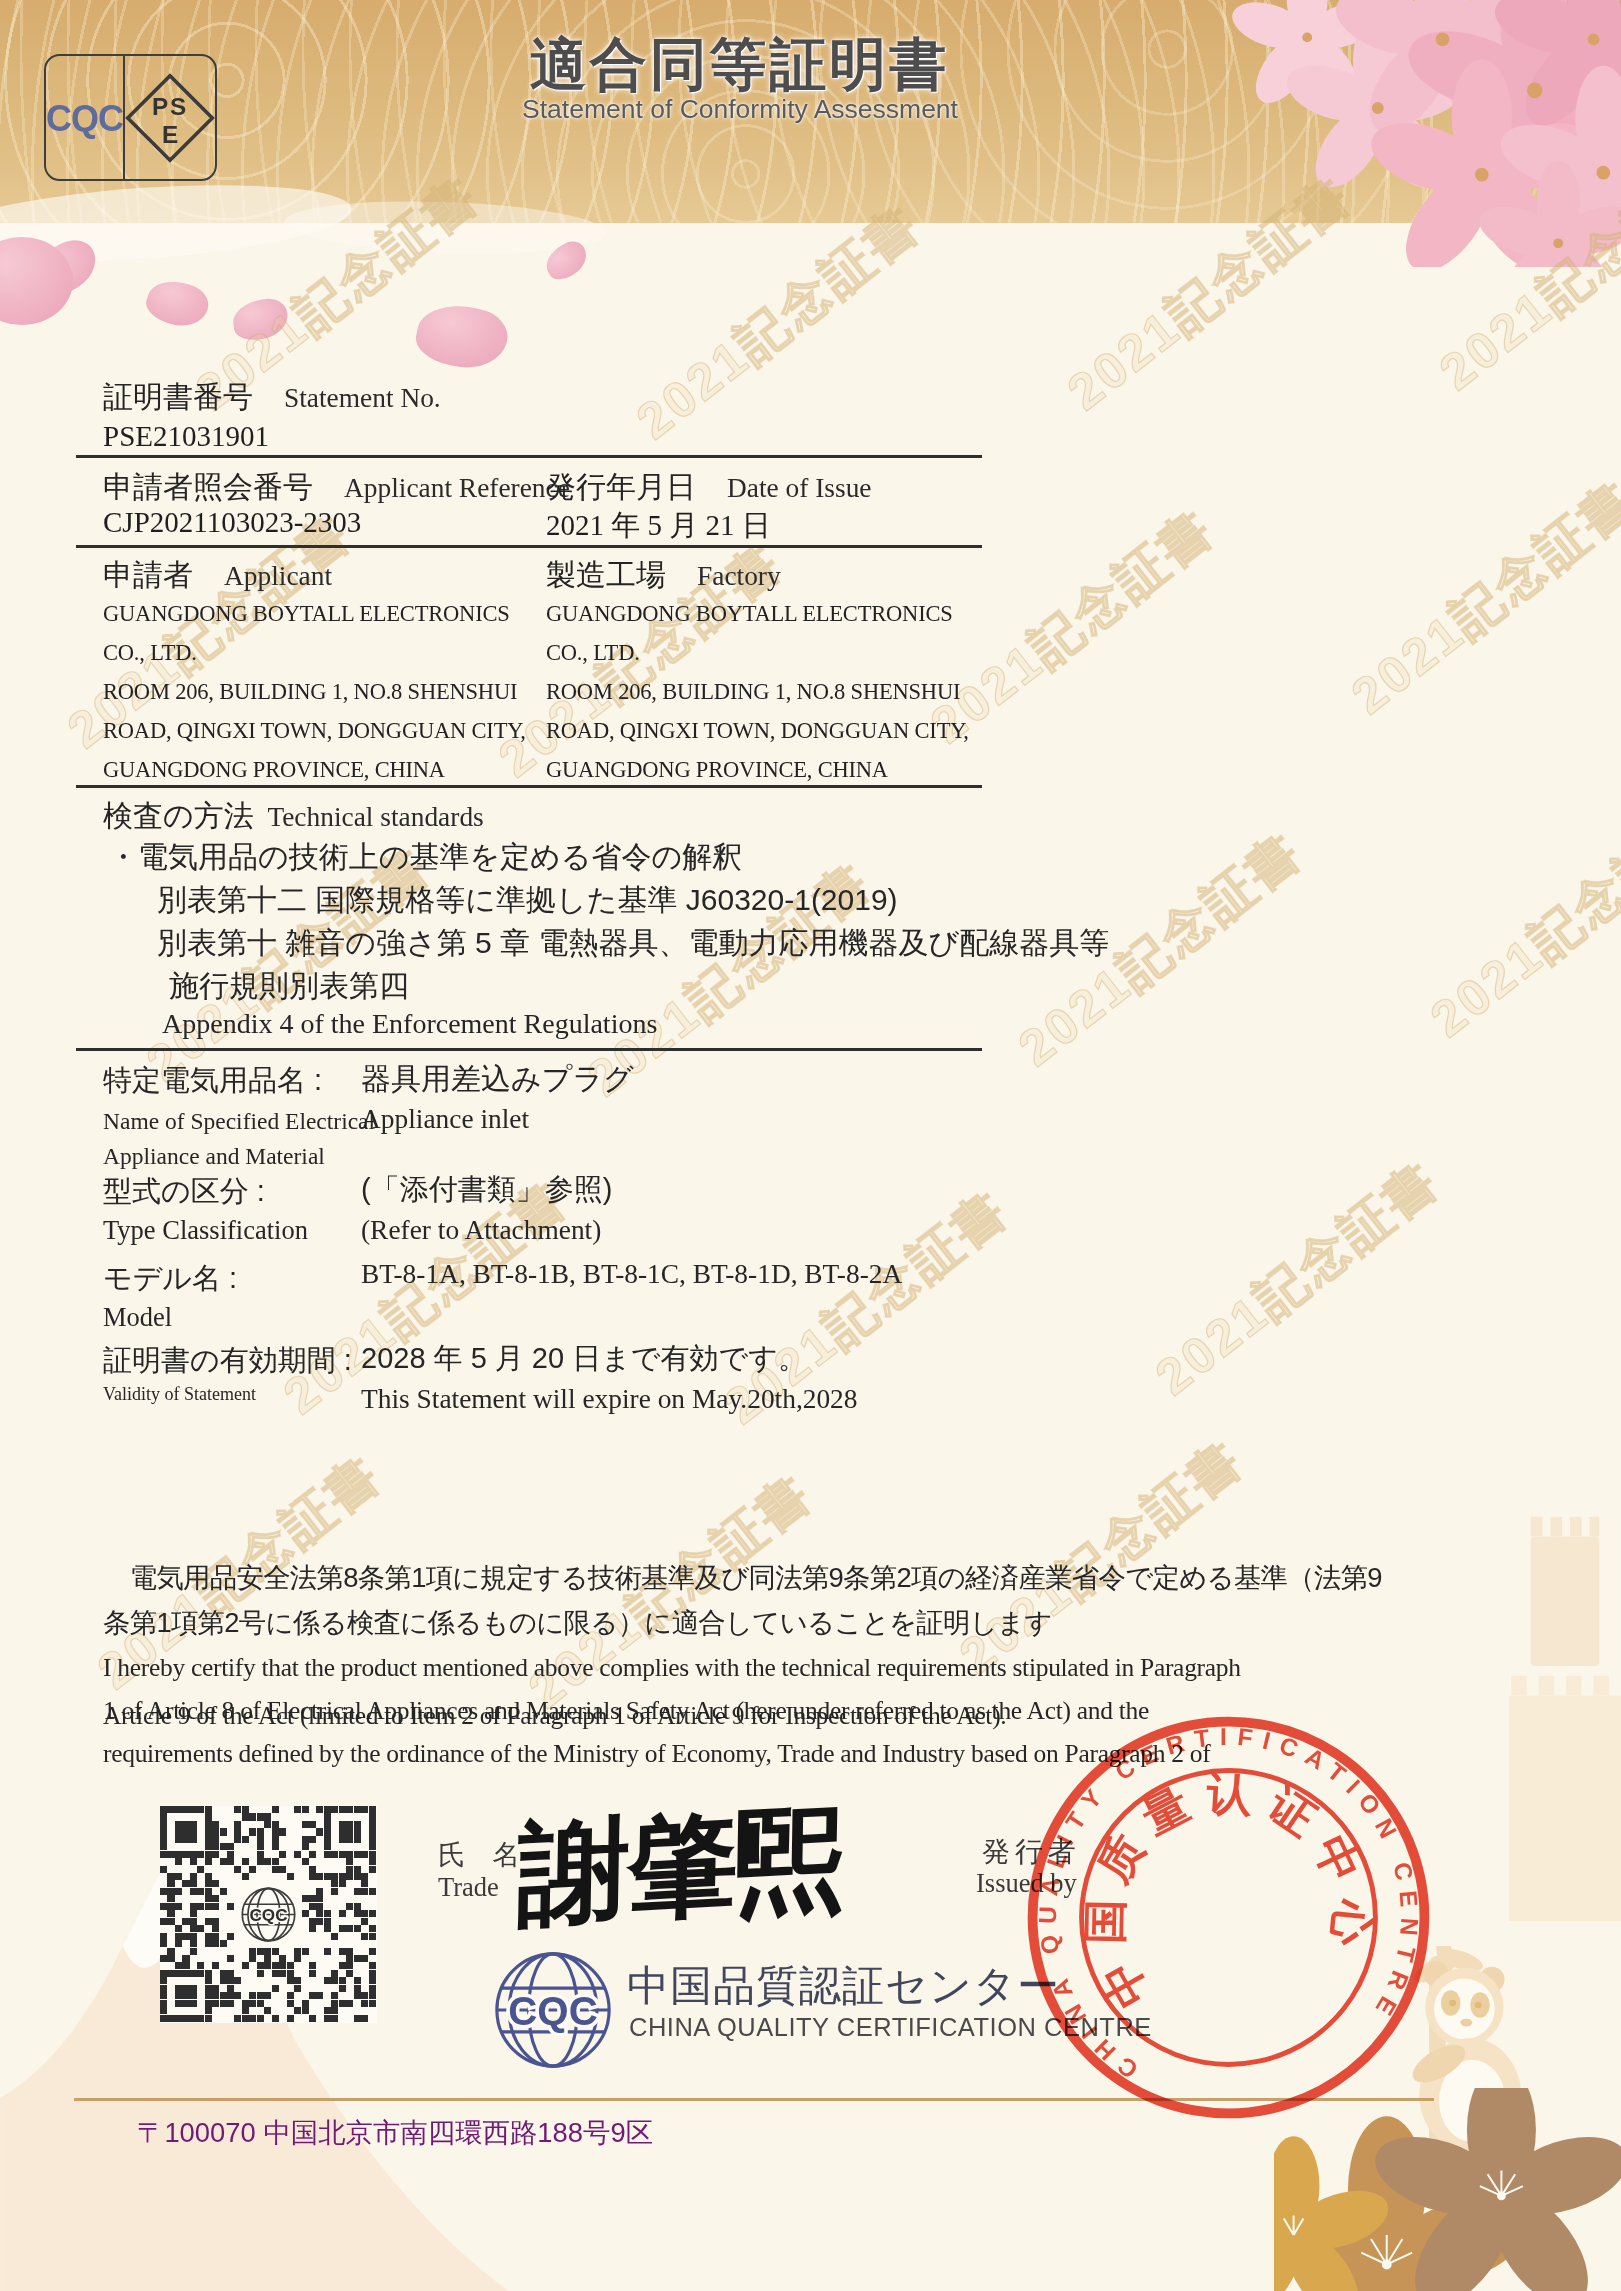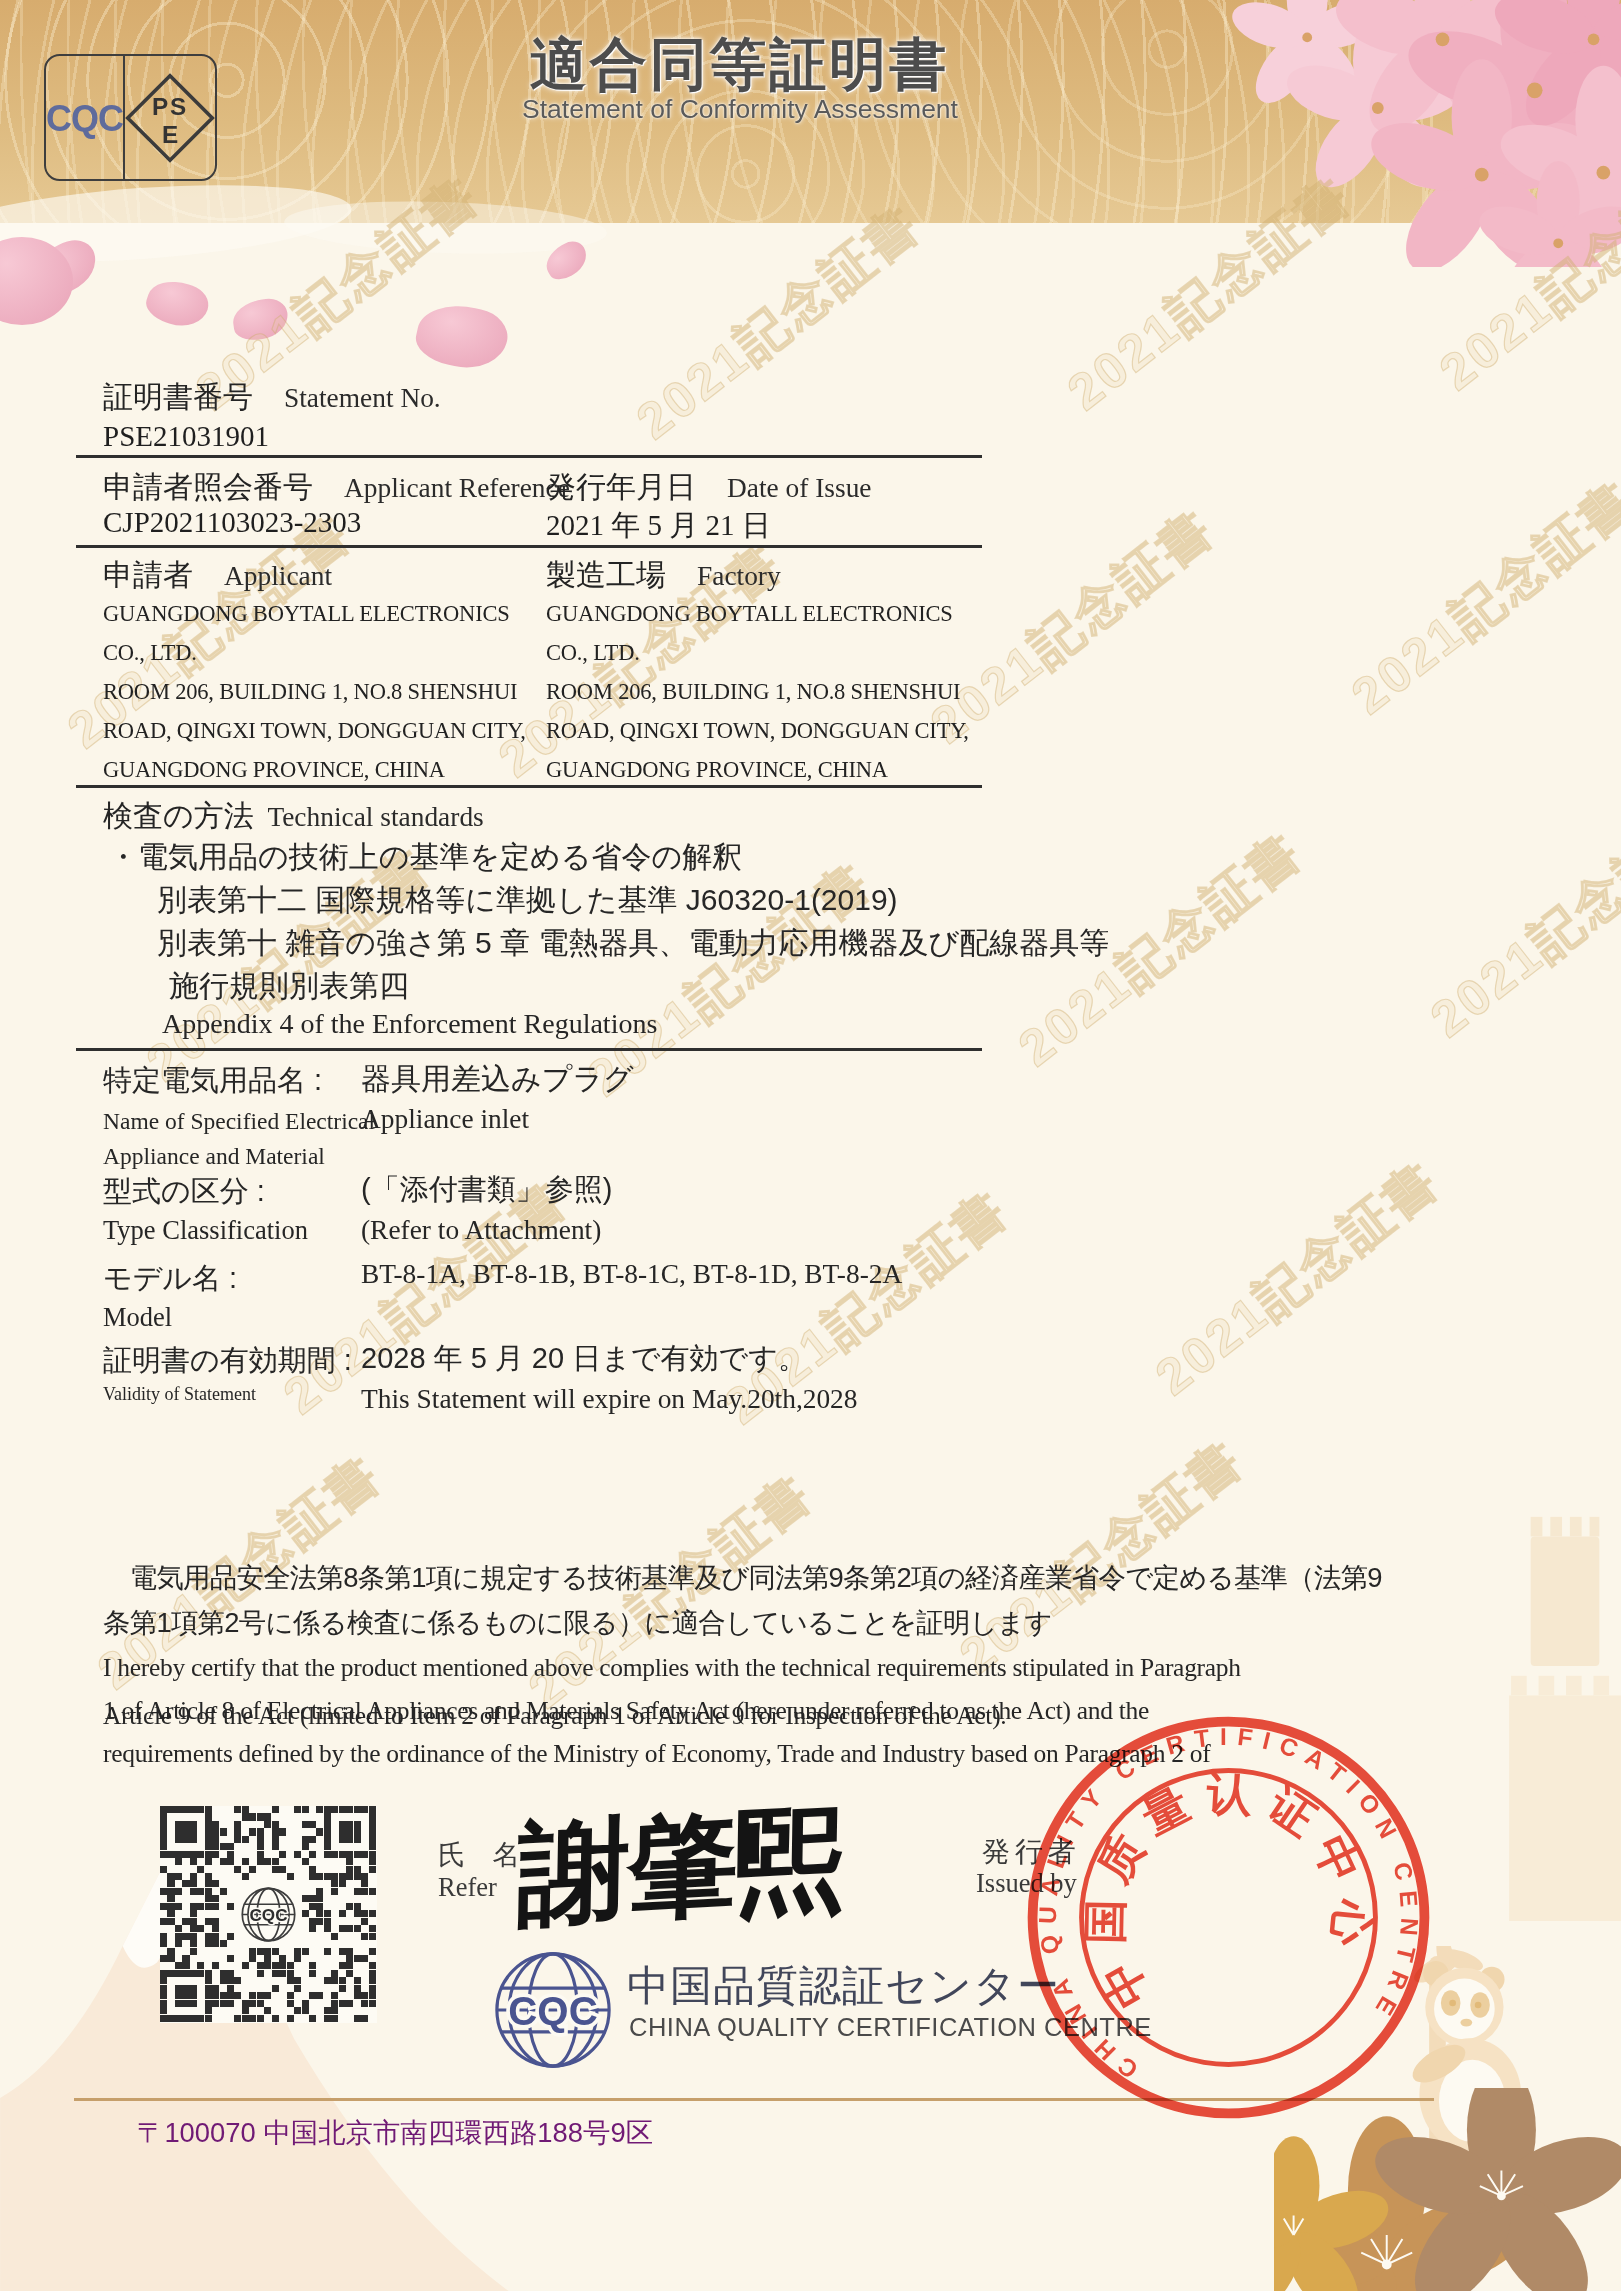--- a/index.html
+++ b/index.html
@@ -663,21 +663,21 @@
         <i style="left:112px;top:209px"></i>
         <i style="left:127px;top:209px"></i>
         <i style="left:149px;top:209px"></i>
         <i style="left:164px;top:209px"></i>
         <i style="left:171px;top:209px"></i>
         <i style="left:194px;top:209px"></i>
         <i style="left:201px;top:209px"></i>
       </div>
 
     <div class="abs jp" style="left:438px;top:1837px;font-size:27.4px;letter-spacing:9.8px;color:#3a3a3a;">氏 名</div>
-    <div class="abs en" style="left:438px;top:1872px;font-size:26.5px;color:#3a3a3a;">Refer</div>
+    <div class="abs en" style="left:438px;top:1872px;font-size:26.5px;color:#3a3a3a;">Trade</div>
     <div class="abs signature jp">謝肇煕</div>
 
     <div class="abs jp" style="left:982px;top:1833px;font-size:28px;letter-spacing:4.9px;color:#3a3a3a;">発行者</div>
     <div class="abs en" style="left:976px;top:1868px;font-size:26.5px;color:#3a3a3a;">Issued by</div>
 
     <div class="abs" style="left:492px;top:1949px;">
       <svg width="122" height="122" viewBox="0 0 100 100">
         <g fill="none" stroke="#4a5490" stroke-width="2.6">
           <circle cx="50" cy="50" r="46"></circle>
           <ellipse cx="50" cy="50" rx="20" ry="46"></ellipse>

